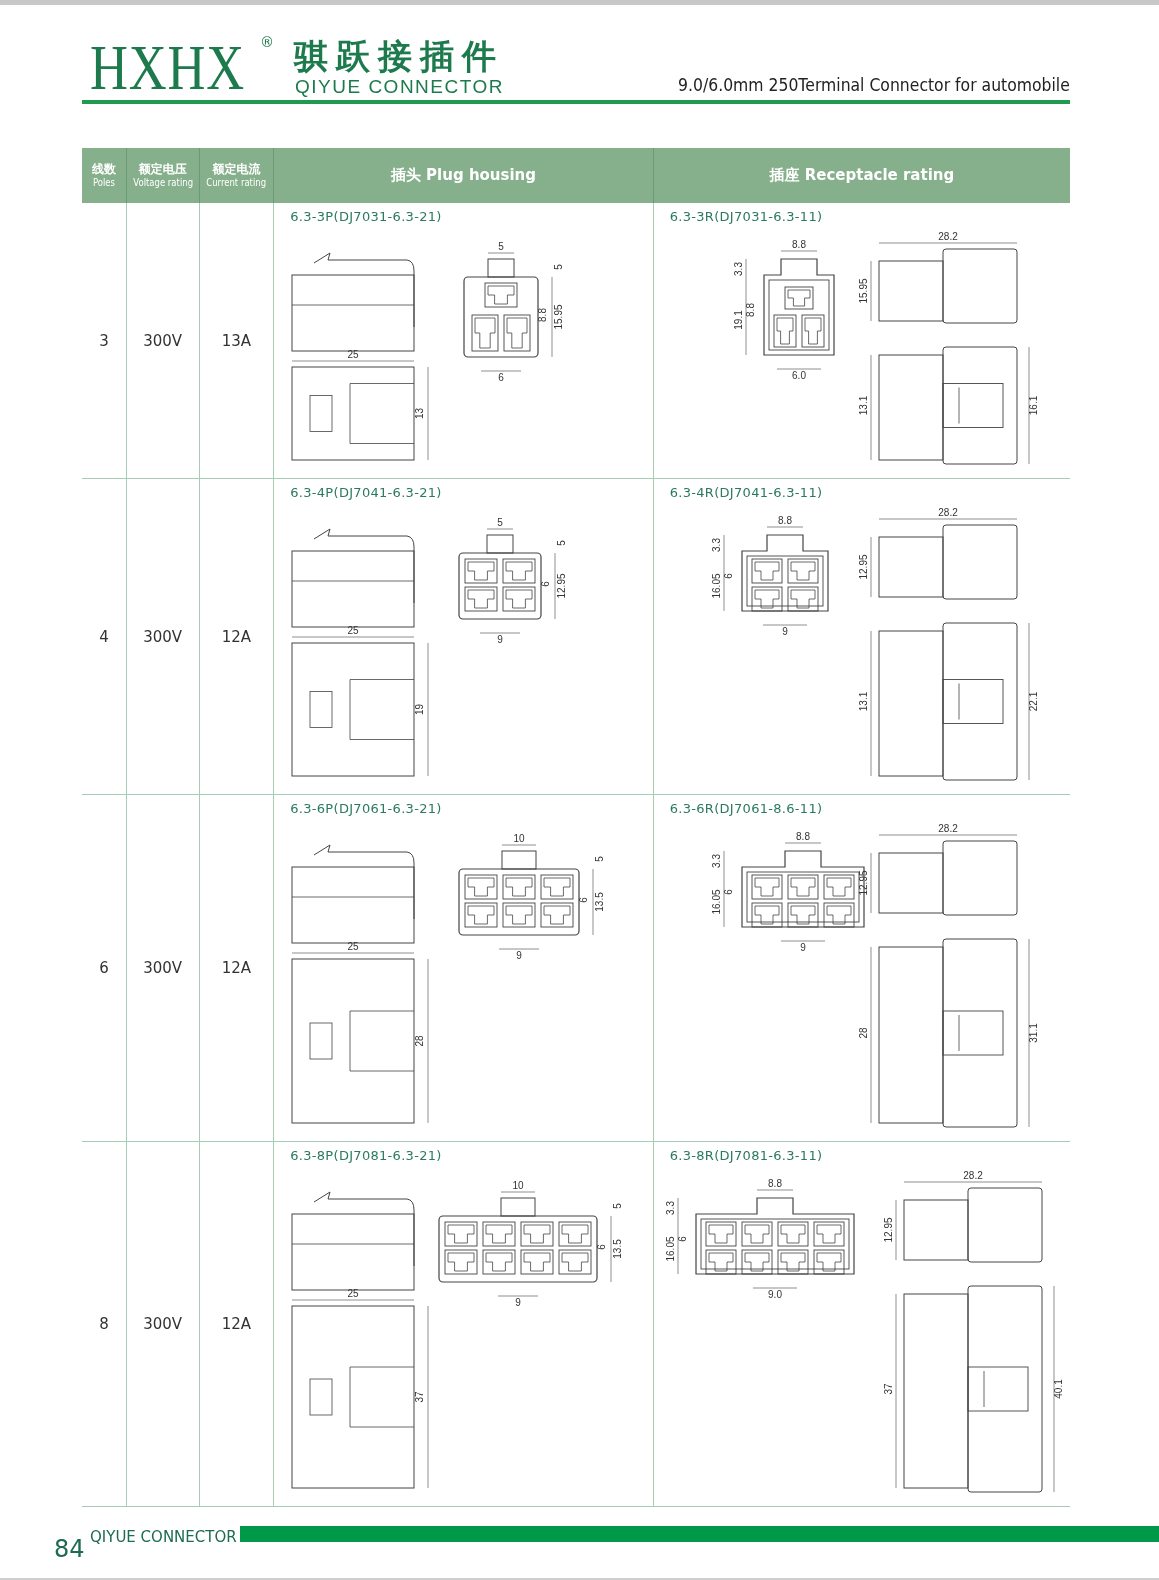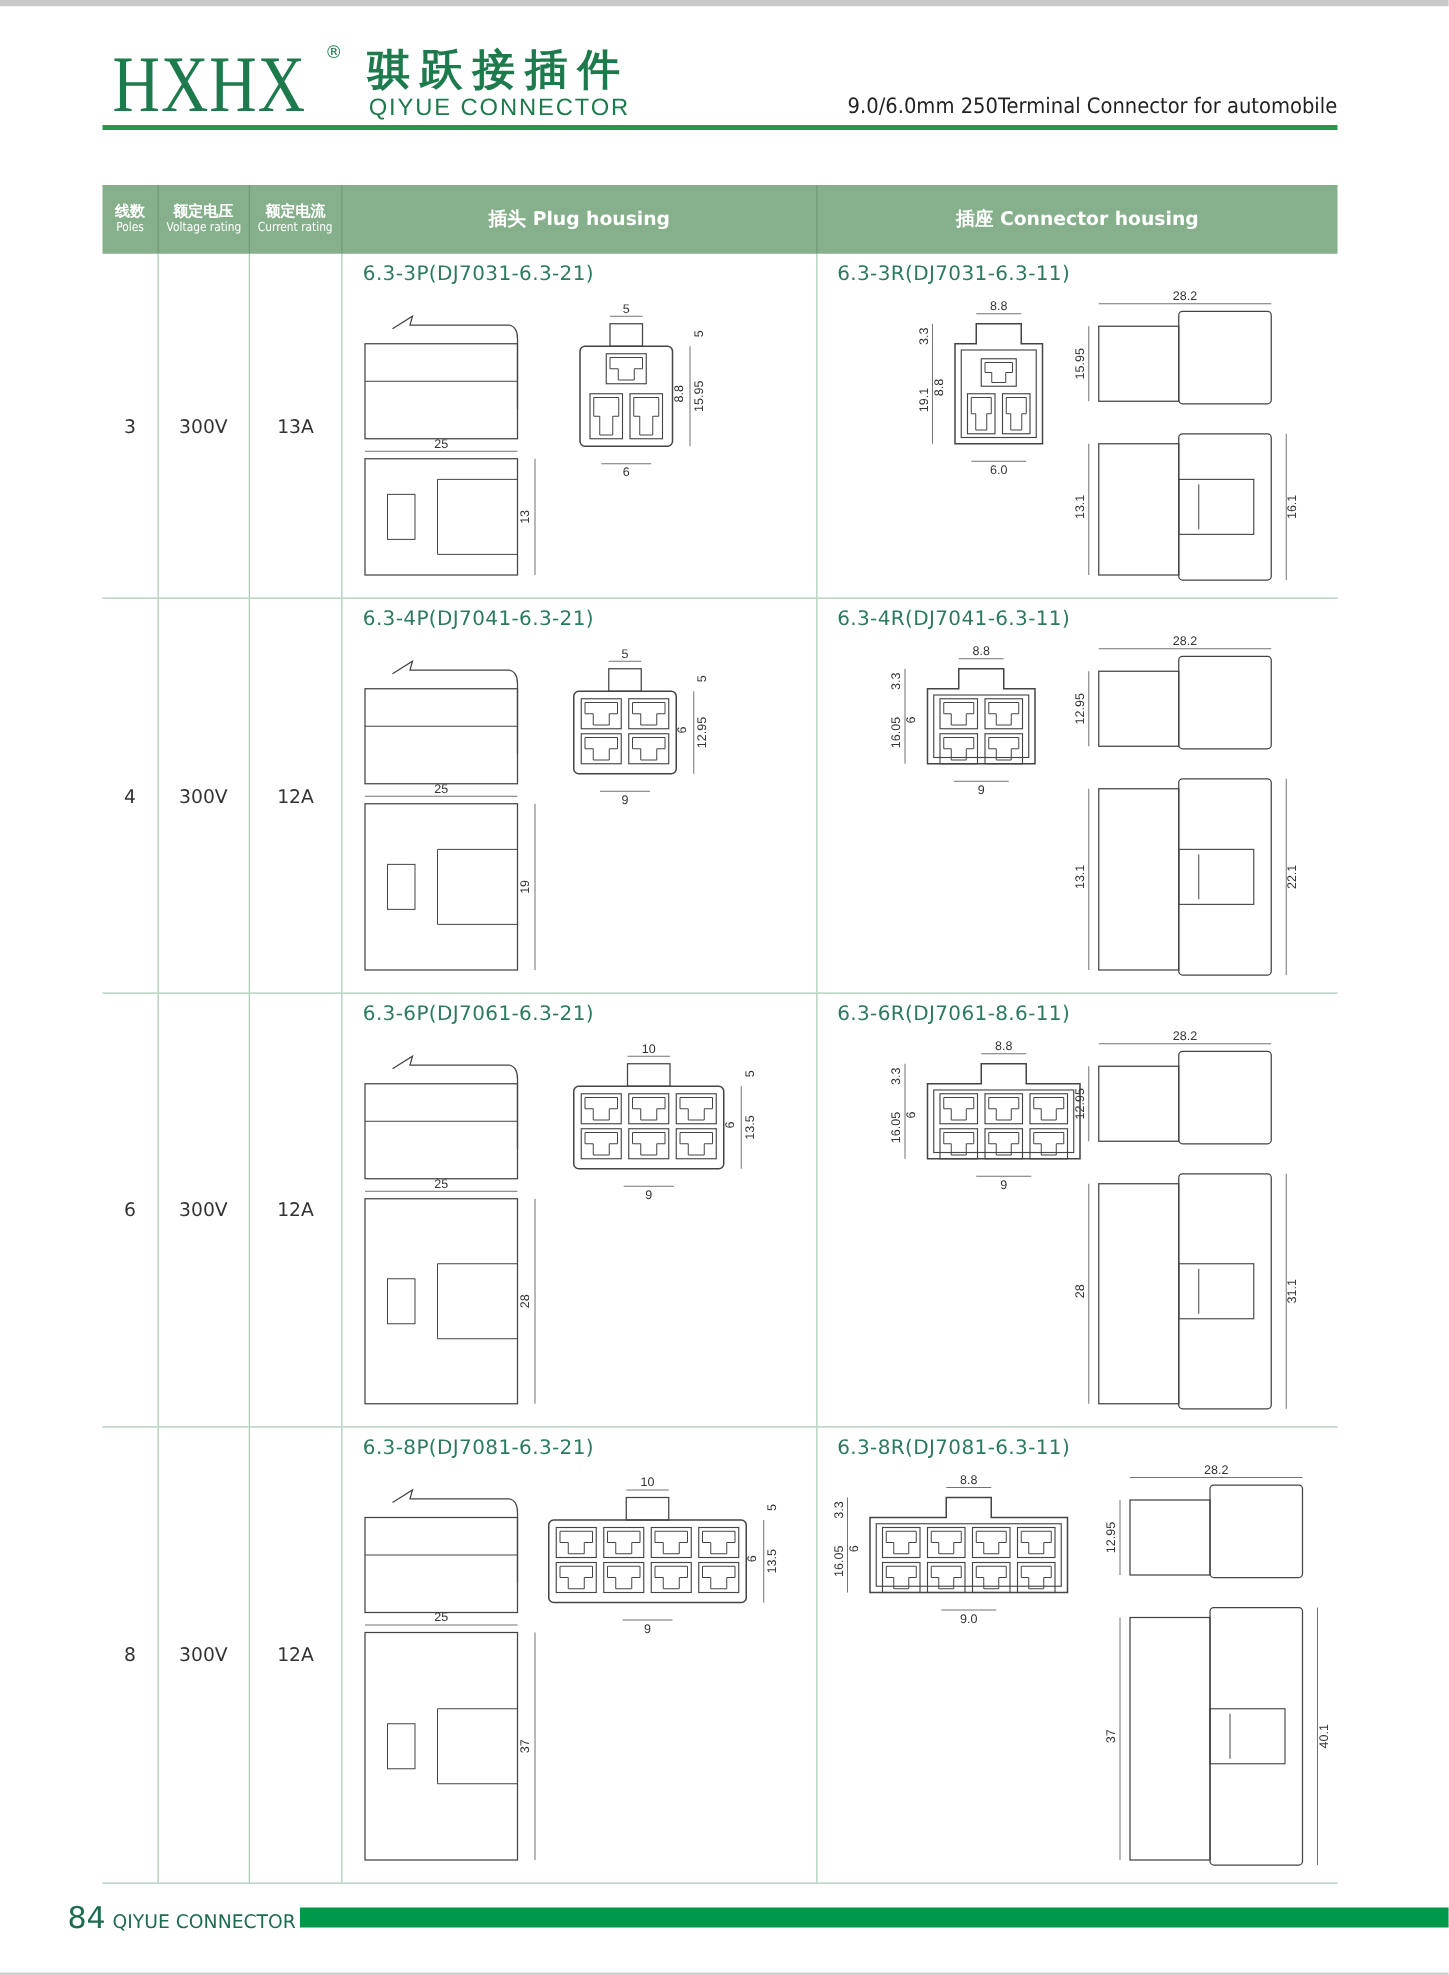--- a/index.html
+++ b/index.html
@@ -20,26 +20,26 @@
   .th{position:relative;display:flex;flex-direction:column;justify-content:center;align-items:center;border-right:1px solid #6c9a74;font-weight:bold;}
   .th .cn{font-size:12px;line-height:15px;}
   .th .en{font-size:10px;line-height:12px;font-weight:normal;transform:scaleX(0.85);}
   .th.big{font-size:15px;}
   .c1{width:44px;} .c2{width:72px;} .c3{width:74px;} .c4{width:380px;} .c5{width:418px;border-right:none;}
 
   .row{position:relative;display:flex;border-bottom:1px solid #a7cbb5;}
   .cell{position:relative;border-right:1px solid #a7cbb5;display:flex;align-items:center;justify-content:center;font-size:15px;color:#333;}
   .cell.c5{border-right:none;}
   .cell.draw{display:block;}
-  .part{position:absolute;left:16px;top:6px;font-size:16px;color:#2b7a5f;letter-spacing:0.3px;}
+  .part{position:absolute;left:16px;top:6px;font-size:13px;color:#2b7a5f;letter-spacing:0.3px;}
   svg{position:absolute;left:0;top:0;}
   svg text{font-family:"Liberation Sans",sans-serif;font-size:10px;fill:#333;}
 
   .footer{position:absolute;left:54px;top:1520px;width:1105px;height:30px;}
-  .pg{position:absolute;left:0;top:0;font-size:24px;color:#1d6b50;}
+  .pg{position:absolute;left:0;top:15px;font-size:24px;color:#1d6b50;}
   .pgname{position:absolute;left:36px;top:8px;font-size:15px;color:#1d6b50;}
   .greenbar{position:absolute;left:186px;top:6px;width:919px;height:16px;background:#00994a;}
 </style>
 </head>
 <body>
 
 <div class="topbar"></div>
 
 <div class="header">
   <div class="logo">HXHX</div>
@@ -58,21 +58,21 @@
     </div>
     <div class="th c2">
       <span class="cn">额定电压</span>
       <span class="en">Voltage rating</span>
     </div>
     <div class="th c3">
       <span class="cn">额定电流</span>
       <span class="en">Current rating</span>
     </div>
     <div class="th c4 big">插头 Plug housing</div>
-    <div class="th c5 big">插座 Connector housing</div>
+    <div class="th c5 big">插座 Receptacle rating</div>
   </div>
   <div id="tbody">
       <div class="row" style="height: 275px;">
         <div class="cell c1">3</div>
         <div class="cell c2">300V</div>
         <div class="cell c3">13A</div>
         <div class="cell c4 draw">
           <div class="part">6.3-3P(DJ7031-6.3-21)</div>
           <svg width="380" height="275">
             <g>

